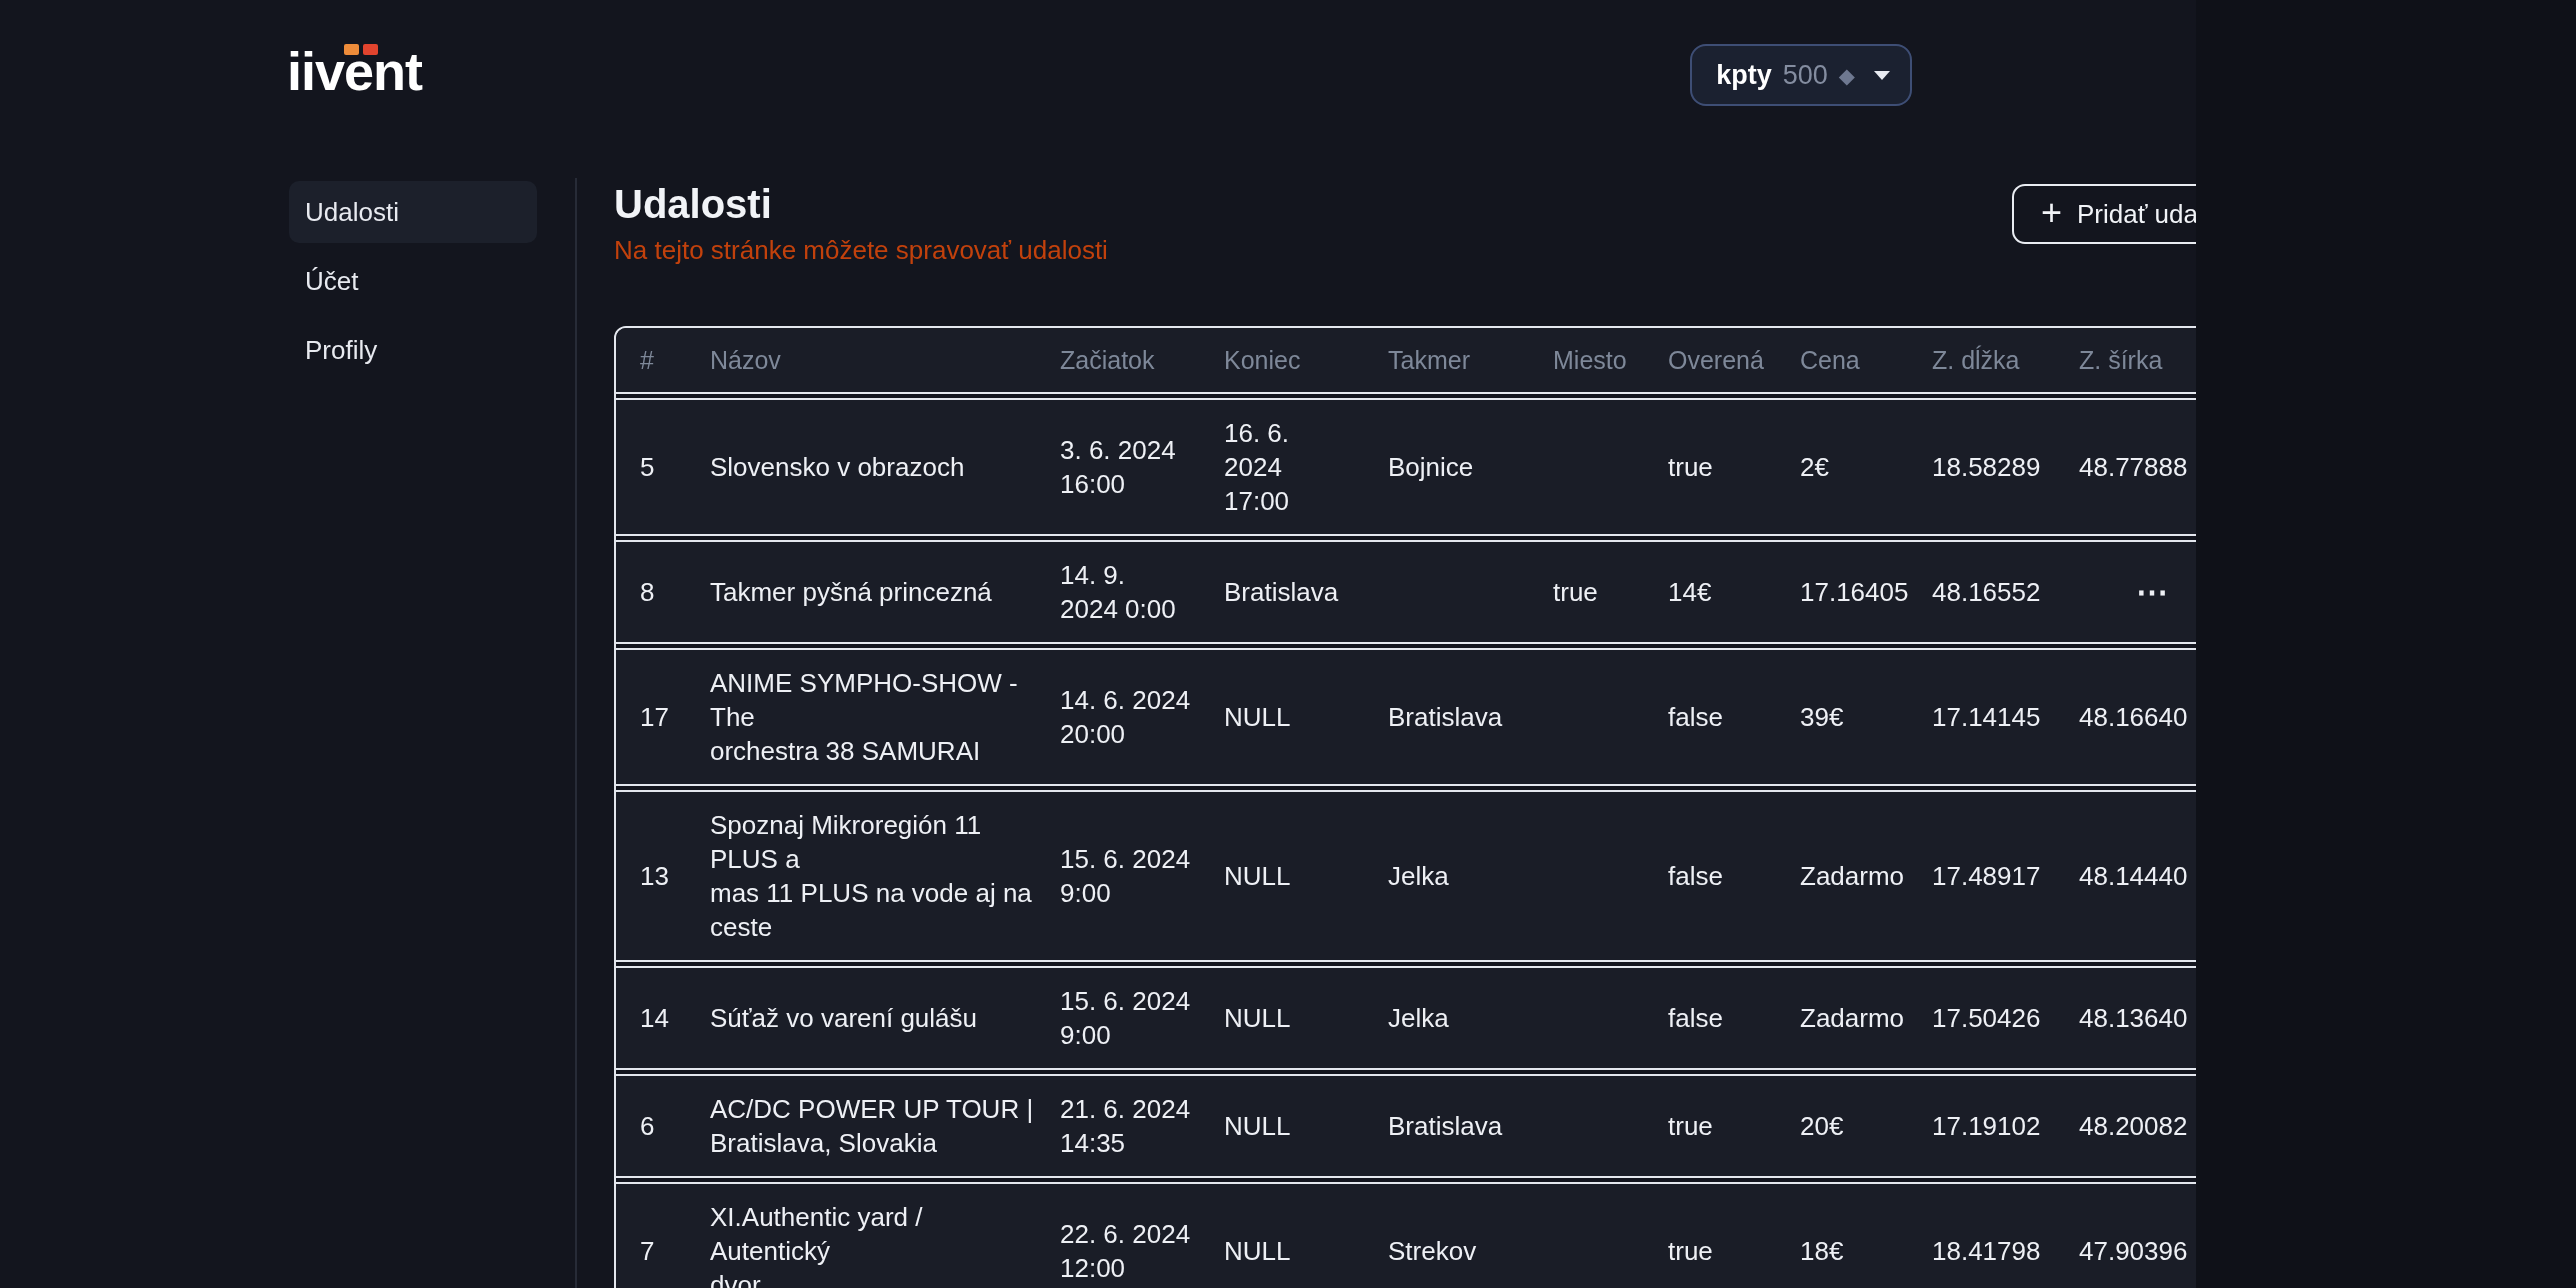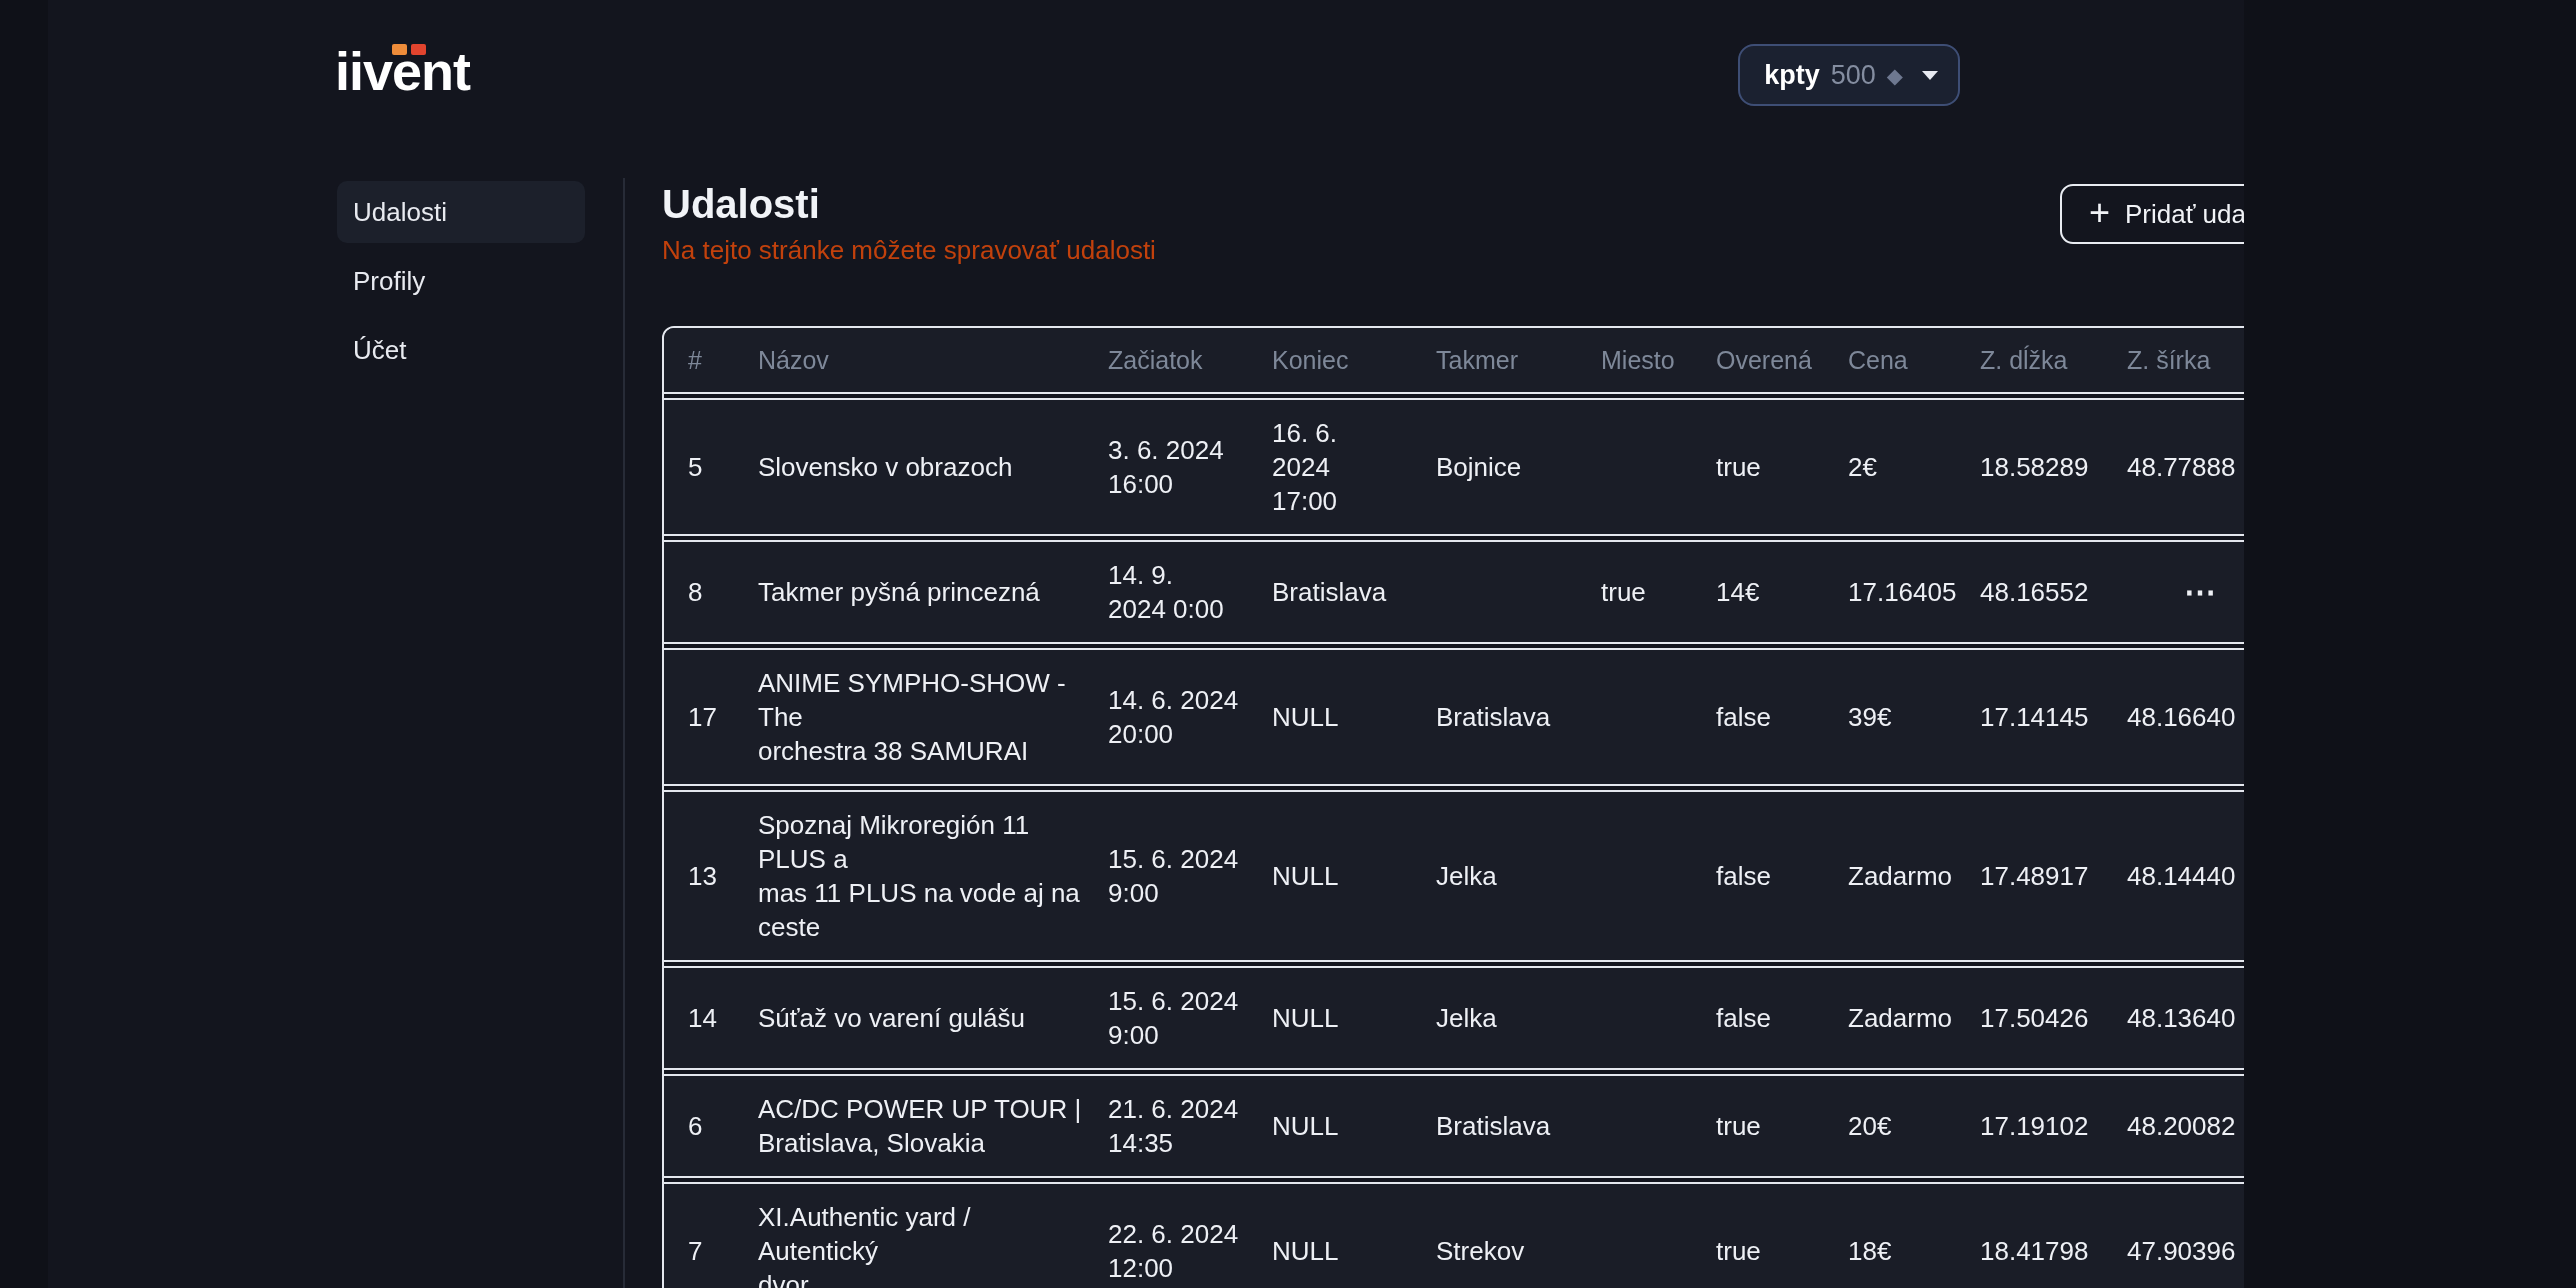--- a/index.html
+++ b/index.html
@@ -1,18 +1,18 @@
 <!DOCTYPE html>
 <html><head>
 <meta charset="utf-8">
 <style>
   html,body{margin:0;padding:0;background:#0f1118;}
   .app{
     position:relative;width:2196px;height:1288px;overflow:hidden;
-    background:#13151E;font-family:"Liberation Sans",sans-serif;margin-left:48px;
+    background:#13151E;font-family:"Liberation Sans",sans-serif;
     -webkit-font-smoothing:antialiased;
   }
   
   .logo{position:absolute;left:287px;top:38px;font-size:54px;font-weight:700;
         color:#FFFFFF;letter-spacing:-1px;line-height:66px;cursor:pointer;}
   .logo-e{position:relative;display:inline-block;}
   .logo-dot{position:absolute;width:15px;height:11px;border-radius:2px;top:6px;}
   .logo-dot.orange{left:0px;}
   .logo-dot.red{left:19px;}
   .wallet{position:absolute;top:44px;right:284px;height:62px;box-sizing:border-box;
@@ -67,24 +67,24 @@
     <span class="wallet-amount">500</span>
     <span class="wallet-diamond">◆</span>
     <span class="caret"></span>
   </div>
 
   <div class="sidebar">
     <div class="side-item active">
         <span>Udalosti</span>
       </div>
     <div class="side-item">
+        <span>Účet</span>
+      </div>
+    <div class="side-item">
         <span>Profily</span>
-      </div>
-    <div class="side-item">
-        <span>Účet</span>
       </div>
   </div>
   <div class="v-divider"></div>
 
   <div class="main">
     <div class="page-head">
       <div>
         <div class="page-title">Udalosti</div>
         <div class="page-sub">Na tejto stránke môžete spravovať udalosti</div>
       </div>

